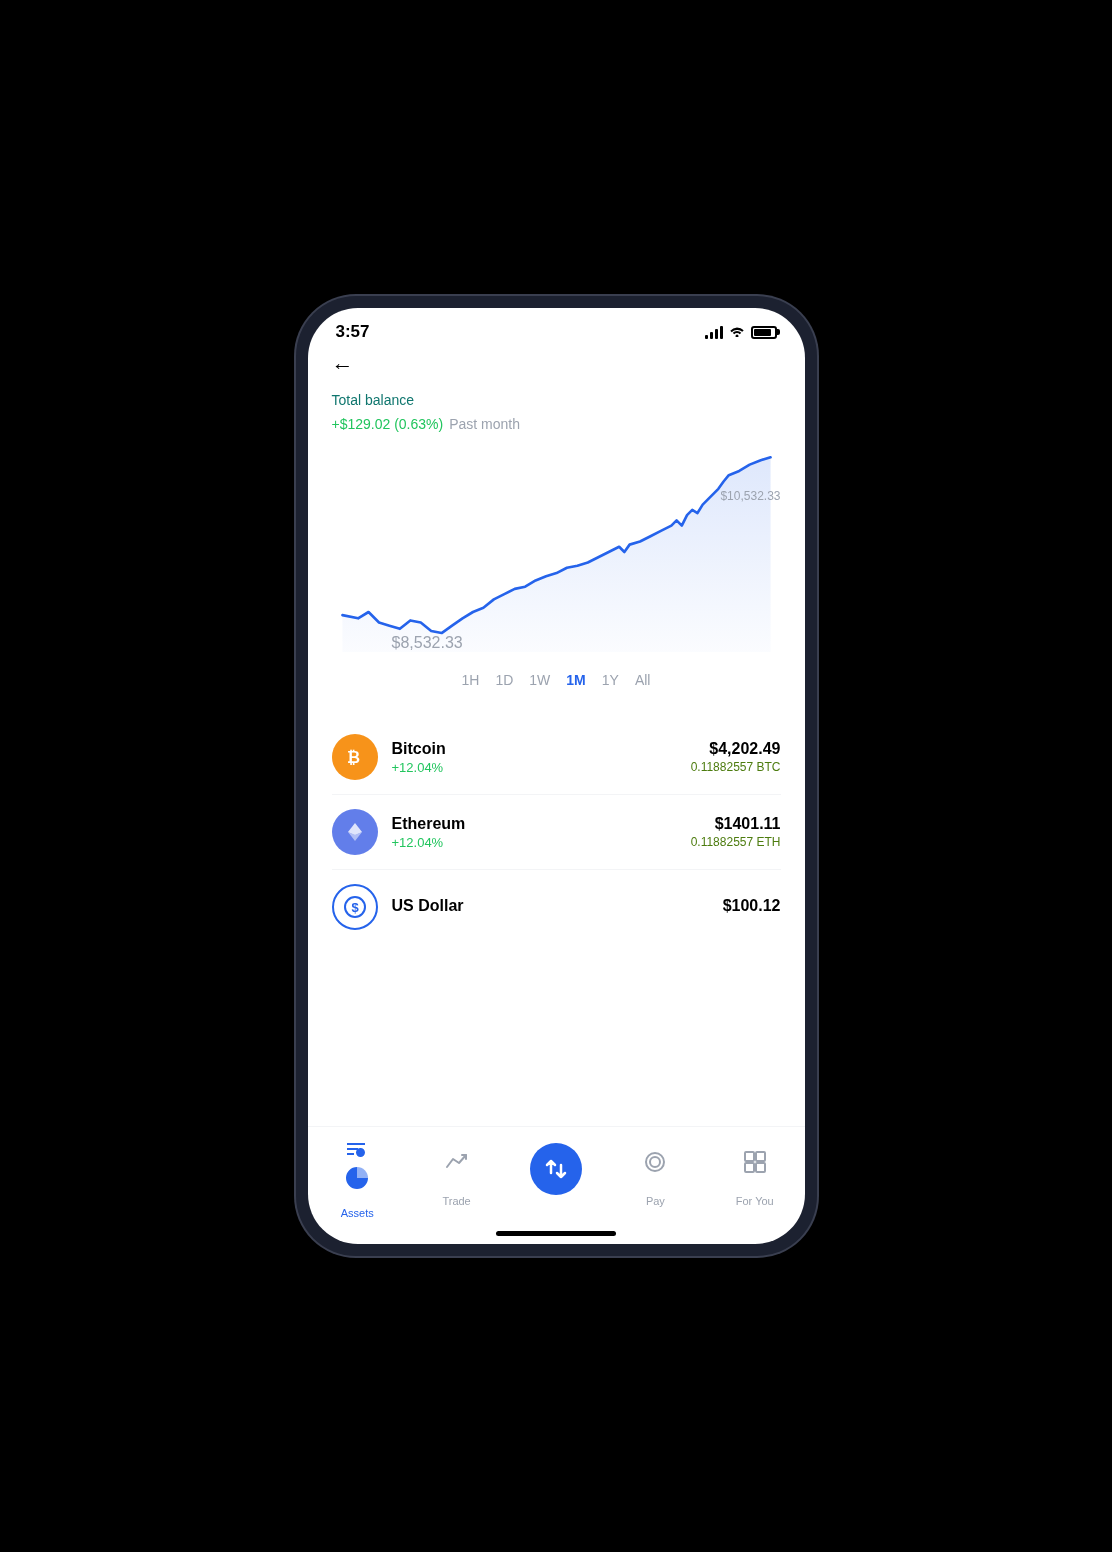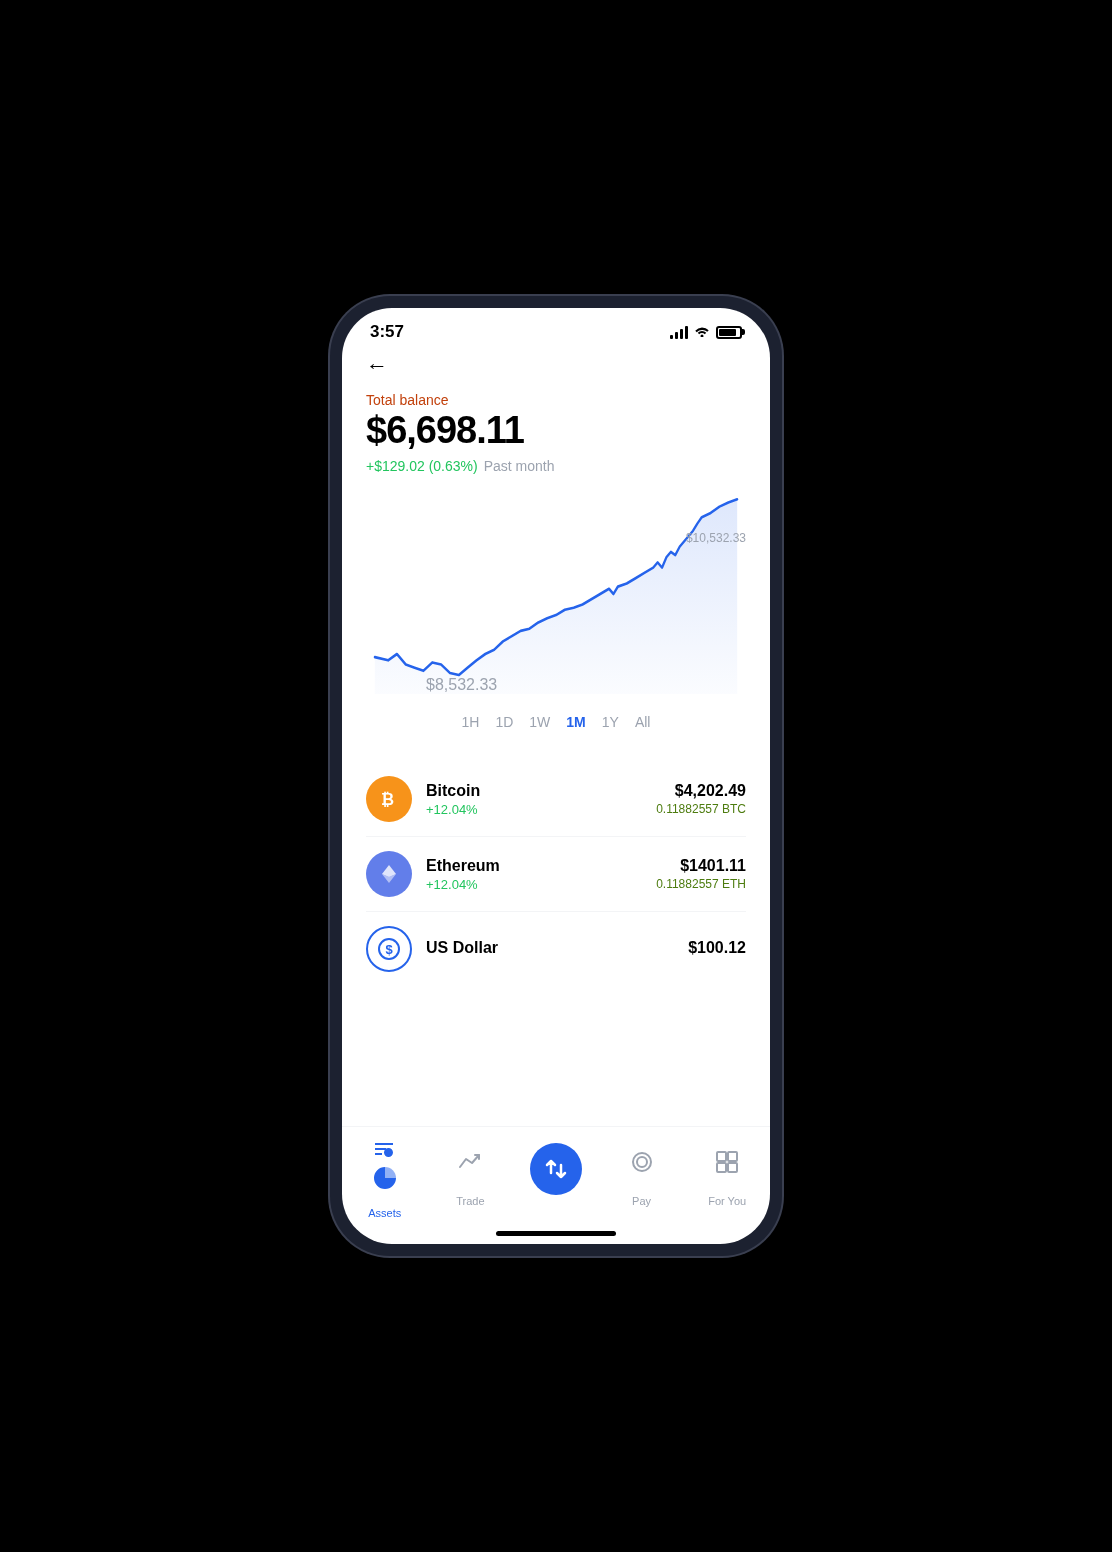--- a/index.html
+++ b/index.html
@@ -5,21 +5,21 @@
     * { margin: 0; padding: 0; box-sizing: border-box; }
     body {
       background: #000;
       display: flex;
       justify-content: center;
       align-items: center;
       min-height: 100vh;
       font-family: -apple-system, BlinkMacSystemFont, 'Segoe UI', sans-serif;
     }
     .phone-wrapper {
-      width: 452px;
+      width: 521px;
       height: 960px;
       background: #1c2130;
       border-radius: 60px;
       padding: 12px;
       box-shadow: 0 0 0 2px #3a3f50, 0 20px 80px rgba(0,0,0,0.8);
       position: relative;
     }
     .phone-screen {
       width: 100%;
       height: 100%;
@@ -101,23 +101,23 @@
     .back-btn {
       margin-bottom: 16px;
       cursor: pointer;
     }
     .back-arrow {
       font-size: 22px;
       color: #000;
     }
     .balance-label {
       font-size: 14px;
-      color: #c2410c;
+      color: #0f766e;
       font-weight: 500;
-      margin-bottom: 1px;
+      margin-bottom: 8px;
     }
     .balance-amount {
       font-size: 38px;
       font-weight: 700;
       color: #000;
       margin-bottom: 6px;
       letter-spacing: -1px;
     }
     .balance-change {
       display: flex;
@@ -305,21 +305,20 @@
       </div>
     </div>
 
     <div class="content">
 
       <div class="back-btn">
         <span class="back-arrow">←</span>
       </div>
 
       <div class="balance-label">Total balance</div>
-      <div class="balance-amount">$6,698.11</div>
       <div class="balance-change">
         <span class="change-positive">+$129.02 (0.63%)</span>
         <span class="change-period">Past month</span>
       </div>
 
       <div class="chart-container">
         <span class="chart-label-top">$10,532.33</span>
         <svg class="chart-svg" viewBox="0 0 430 190" preserveAspectRatio="none">
           <defs>
             <linearGradient id="chartGrad" x1="0" y1="0" x2="0" y2="1">

